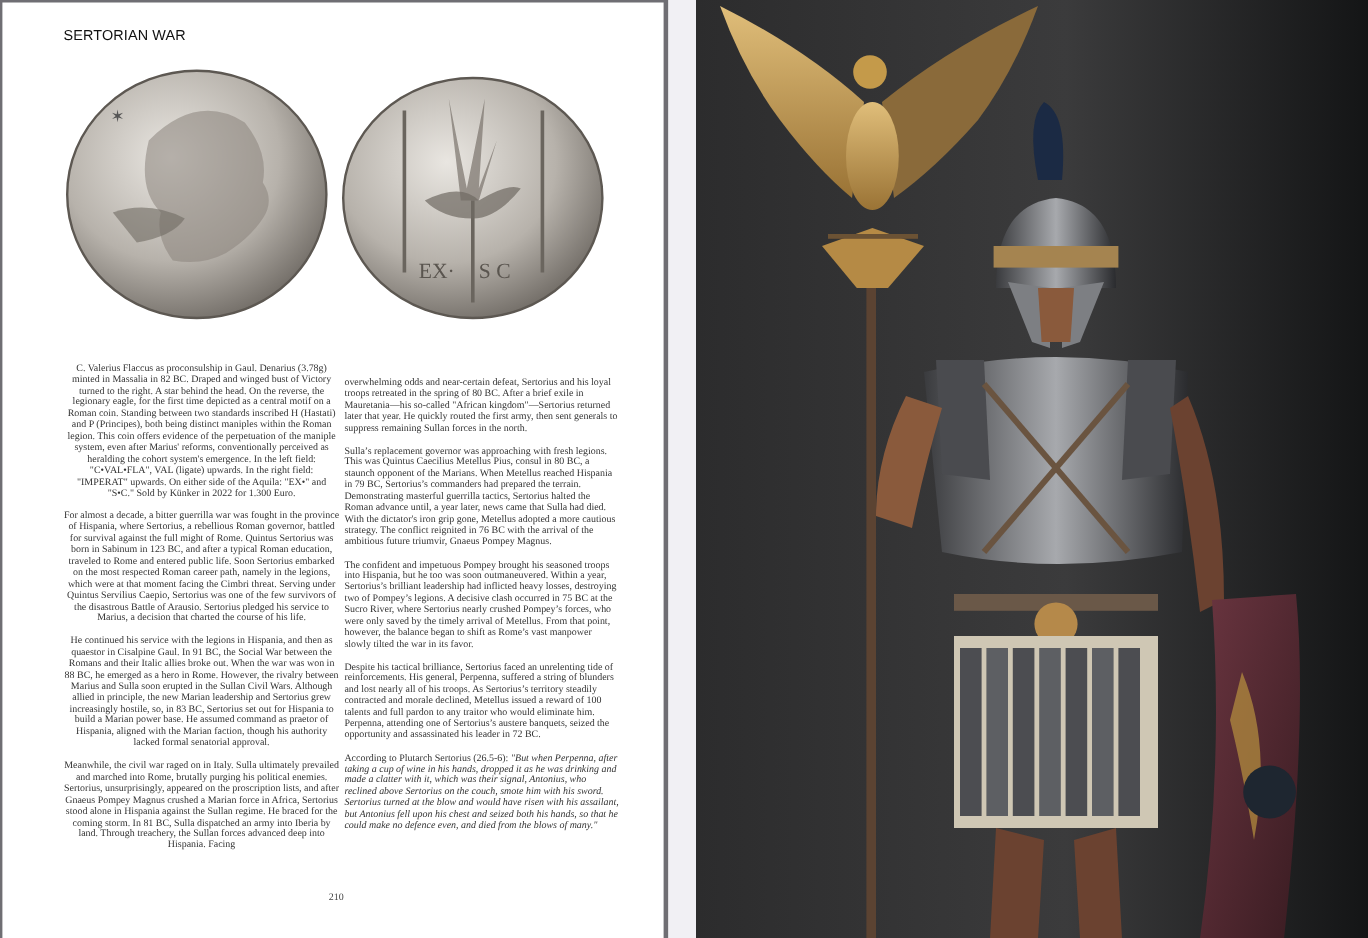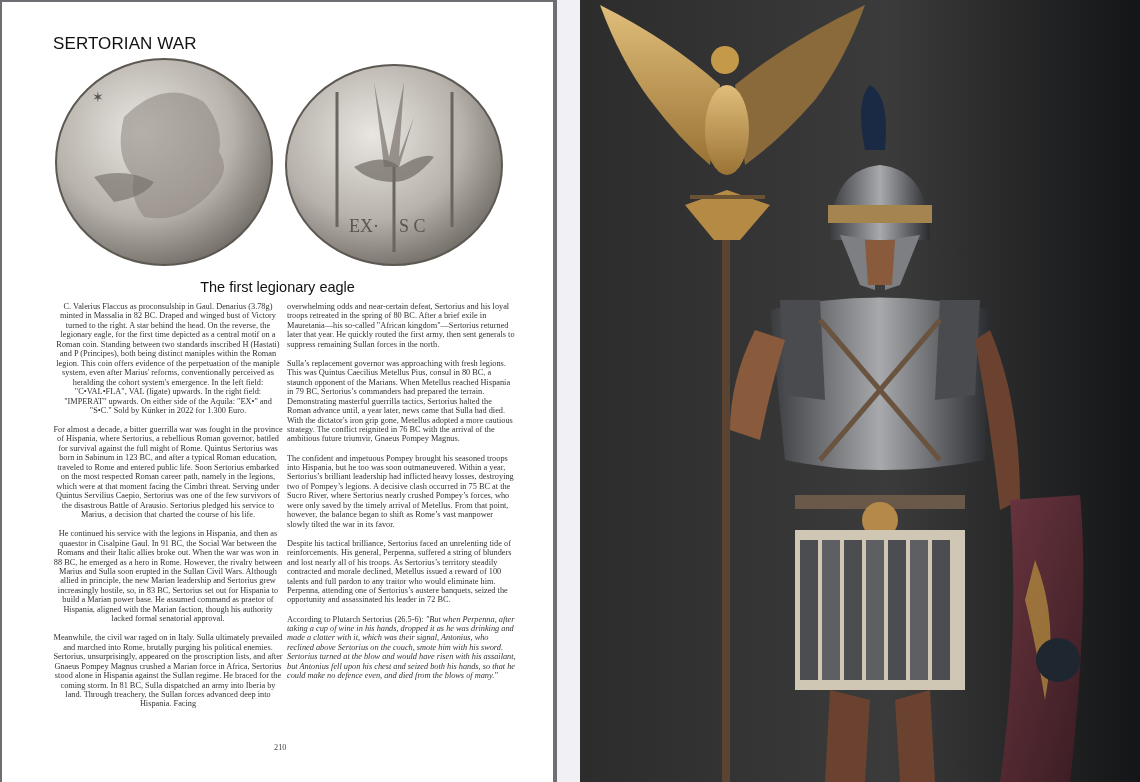--- a/index.html
+++ b/index.html
@@ -1,26 +1,26 @@
 <!DOCTYPE html>
 <html><head>
 <meta charset="utf-8">
 <style>
   html, body { margin:0; padding:0; }
   body { width:1140px; height:782px; background:#f3f2f4; position:relative; overflow:hidden; font-family:"Liberation Serif", serif; }
   .page { position:absolute; left:0; top:0; width:551px; height:782px; background:#fff; border:2px solid #6f6e73; border-right-width:4px; box-sizing:content-box; }
   .gap { position:absolute; left:557px; top:0; width:23px; height:782px; background:#f1f0f4; }
   .photo { position:absolute; left:580px; top:0; width:560px; height:782px; overflow:hidden; }
-  .section-title { position:absolute; left:51px; top:32px; font-family:"Liberation Sans", sans-serif; font-size:17px; color:#111; letter-spacing:0.1px; }
+  .section-title { position:absolute; left:51px; top:20px; font-family:"Liberation Sans", sans-serif; font-size:12px; color:#111; letter-spacing:0.1px; }
   .coins { position:absolute; left:52px; top:55px; width:450px; height:210px; }
   .caption { position:absolute; left:0; width:551px; top:277px; text-align:center; font-family:"Liberation Sans", sans-serif; font-size:14.5px; color:#111; }
   .col { position:absolute; top:300px; width:230px; font-size:8.3px; line-height:9.45px; color:#333; }
   .col p { margin:0 0 9.6px 0; }
   .col1 { left:51px;text-align:center; }
-  .col2 { left:285px; }
+  .col2 { left:285px;margin-top:12px; }
   .quote { font-style:italic; }
   .pagenum { position:absolute; left:272px; top:741px; font-size:8.3px; color:#444; }
 </style>
 </head>
 <body>
 
 <div class="page">
   <div class="section-title">SERTORIAN WAR</div>
 
   <svg class="coins" viewBox="0 0 450 210">
@@ -42,21 +42,20 @@
       <line x1="283" y1="35" x2="283" y2="170" stroke="#6a655e" stroke-width="3"></line>
       <line x1="398" y1="35" x2="398" y2="170" stroke="#6a655e" stroke-width="3"></line>
       <line x1="340" y1="110" x2="340" y2="195" stroke="#6a655e" stroke-width="3"></line>
       <path d="M320,25 L335,100 L350,25 L345,100 L360,60 L345,110 L330,110 Z" fill="#7a746c" opacity="0.7"></path>
       <path d="M300,110 Q330,95 345,110 Q370,95 380,100 Q360,125 340,125 Q315,125 300,110Z" fill="#6f6a63" opacity="0.7"></path>
       <text x="295" y="175" font-size="18" fill="#5a554f" font-family="'Liberation Serif', serif">EX·</text>
       <text x="345" y="175" font-size="18" fill="#5a554f" font-family="'Liberation Serif', serif">S C</text>
     </g>
   </svg>
 
-  <div class="caption">The first legionary eagle</div>
 
   <div class="col col1">
     <p>C. Valerius Flaccus as proconsulship in Gaul. Denarius (3.78g) minted in Massalia in 82 BC. Draped and winged bust of Victory turned to the right. A star behind the head. On the reverse, the legionary eagle, for the first time depicted as a central motif on a Roman coin. Standing between two standards inscribed H (Hastati) and P (Principes), both being distinct maniples within the Roman legion. This coin offers evidence of the perpetuation of the maniple system, even after Marius' reforms, conventionally perceived as heralding the cohort system's emergence. In the left field: "C•VAL•FLA", VAL (ligate) upwards. In the right field: "IMPERAT" upwards. On either side of the Aquila: "EX•" and "S•C." Sold by Künker in 2022 for 1.300 Euro.</p>
     <p>For almost a decade, a bitter guerrilla war was fought in the province of Hispania, where Sertorius, a rebellious Roman governor, battled for survival against the full might of Rome. Quintus Sertorius was born in Sabinum in 123 BC, and after a typical Roman education, traveled to Rome and entered public life. Soon Sertorius embarked on the most respected Roman career path, namely in the legions, which were at that moment facing the Cimbri threat. Serving under Quintus Servilius Caepio, Sertorius was one of the few survivors of the disastrous Battle of Arausio. Sertorius pledged his service to Marius, a decision that charted the course of his life.</p>
     <p>He continued his service with the legions in Hispania, and then as quaestor in Cisalpine Gaul. In 91 BC, the Social War between the Romans and their Italic allies broke out. When the war was won in 88 BC, he emerged as a hero in Rome. However, the rivalry between Marius and Sulla soon erupted in the Sullan Civil Wars. Although allied in principle, the new Marian leadership and Sertorius grew increasingly hostile, so, in 83 BC, Sertorius set out for Hispania to build a Marian power base. He assumed command as praetor of Hispania, aligned with the Marian faction, though his authority lacked formal senatorial approval.</p>
     <p>Meanwhile, the civil war raged on in Italy. Sulla ultimately prevailed and marched into Rome, brutally purging his political enemies. Sertorius, unsurprisingly, appeared on the proscription lists, and after Gnaeus Pompey Magnus crushed a Marian force in Africa, Sertorius stood alone in Hispania against the Sullan regime. He braced for the coming storm. In 81 BC, Sulla dispatched an army into Iberia by land. Through treachery, the Sullan forces advanced deep into Hispania. Facing</p>
   </div>
 
   <div class="col col2">
     <p>overwhelming odds and near-certain defeat, Sertorius and his loyal troops retreated in the spring of 80 BC. After a brief exile in Mauretania—his so-called "African kingdom"—Sertorius returned later that year. He quickly routed the first army, then sent generals to suppress remaining Sullan forces in the north.</p>

